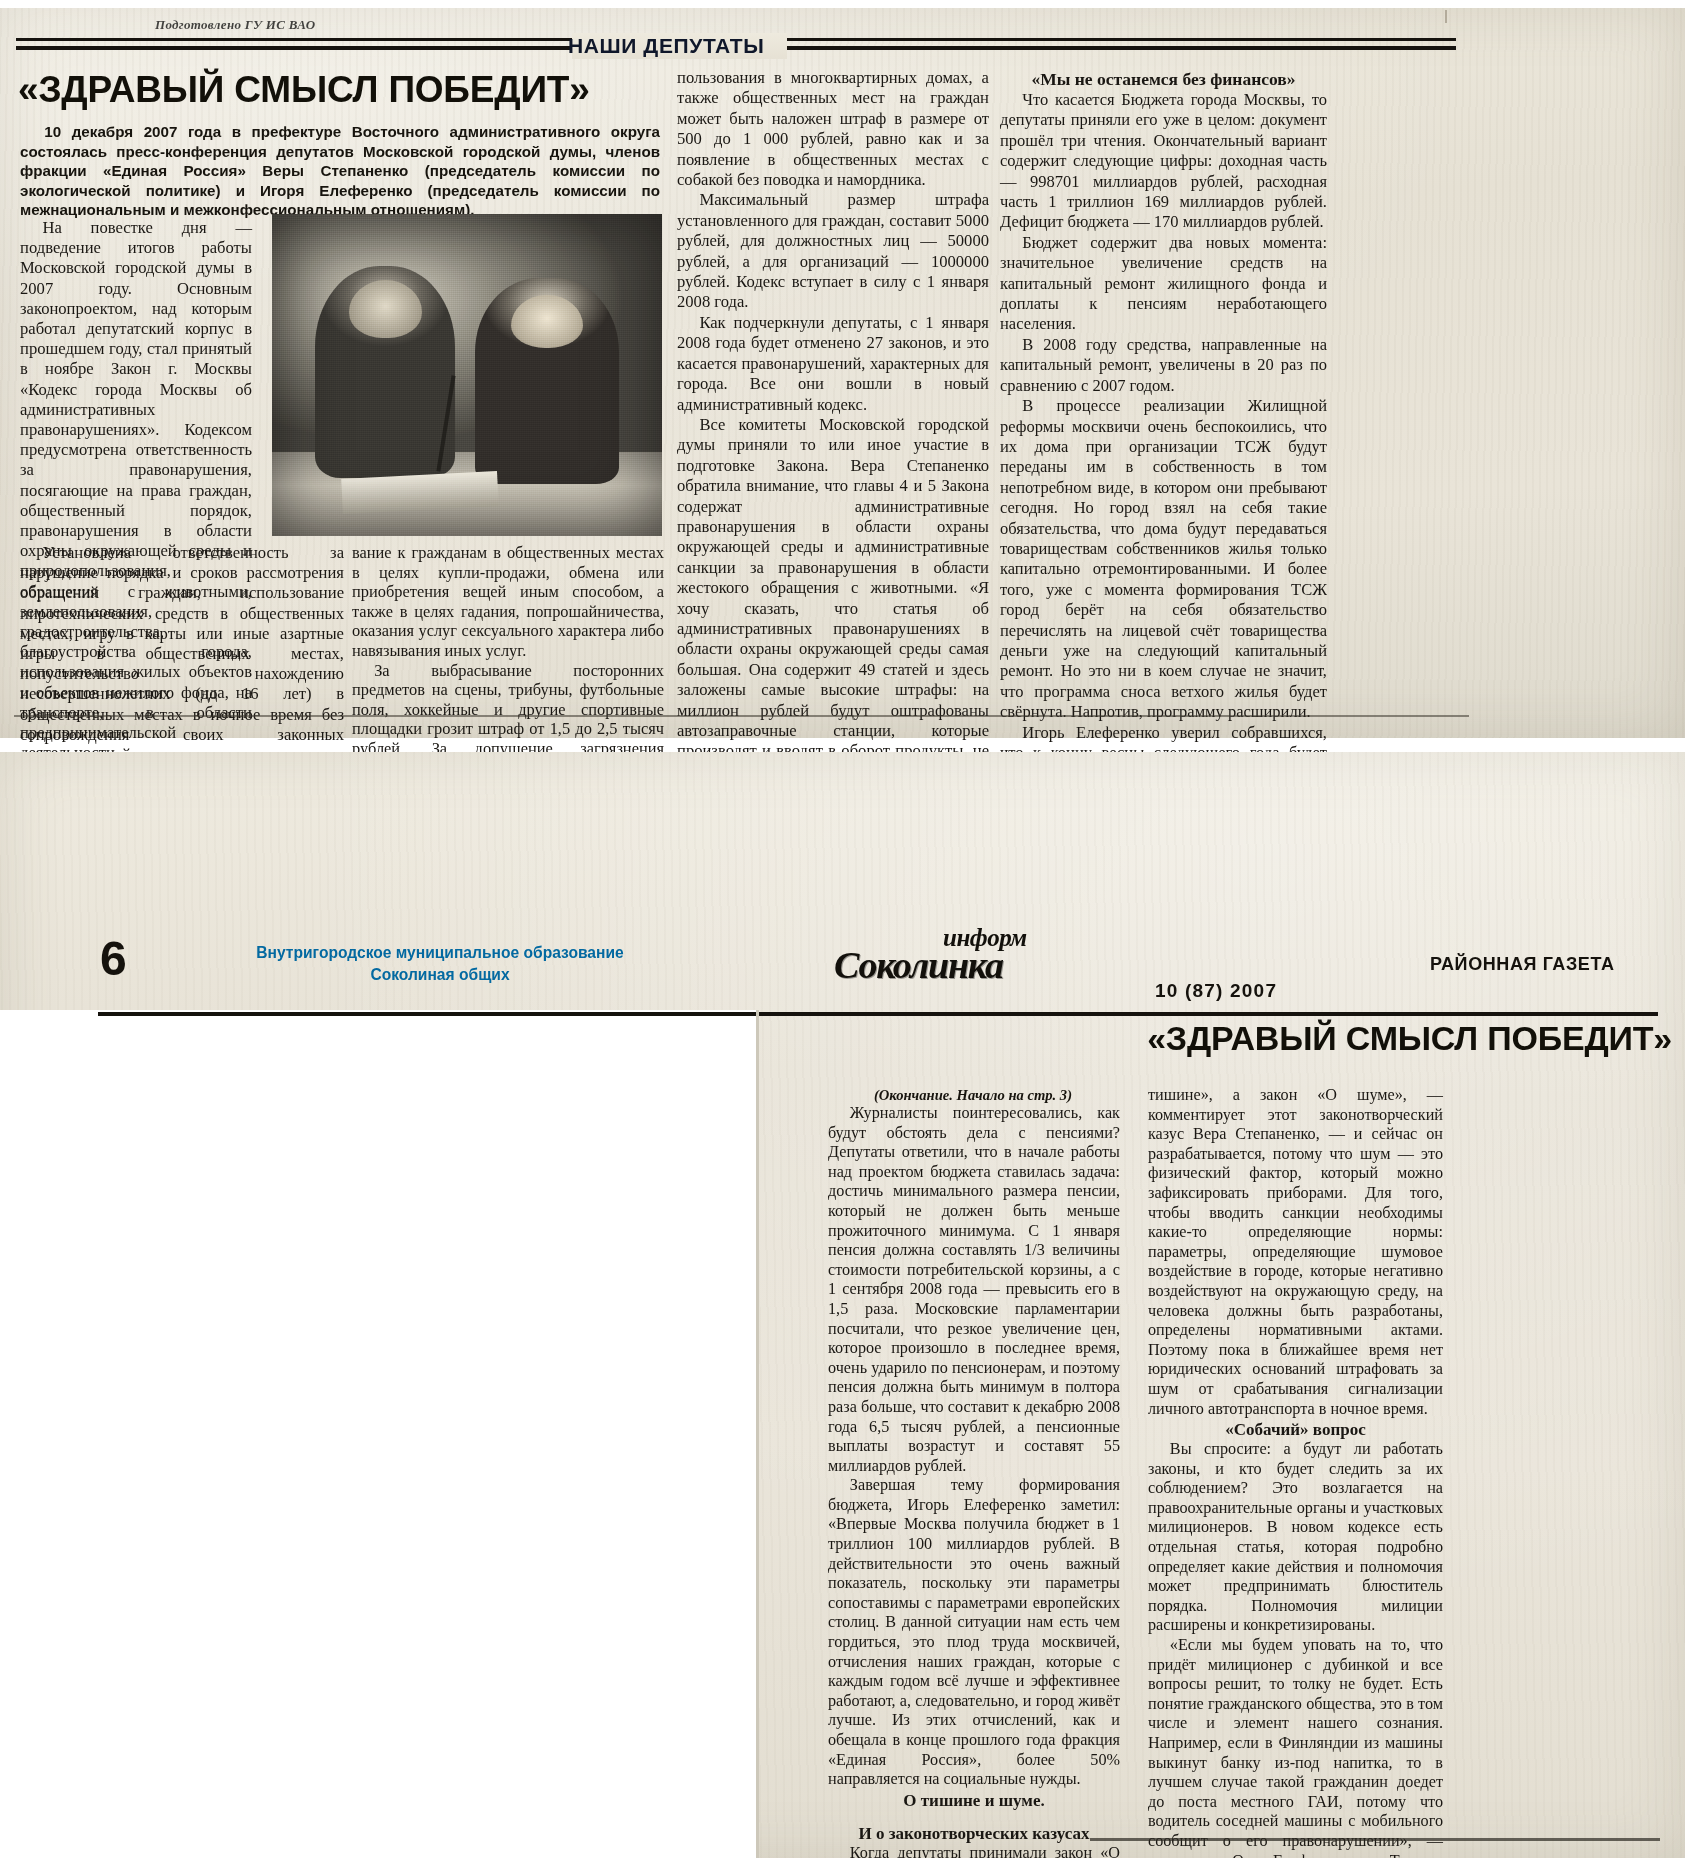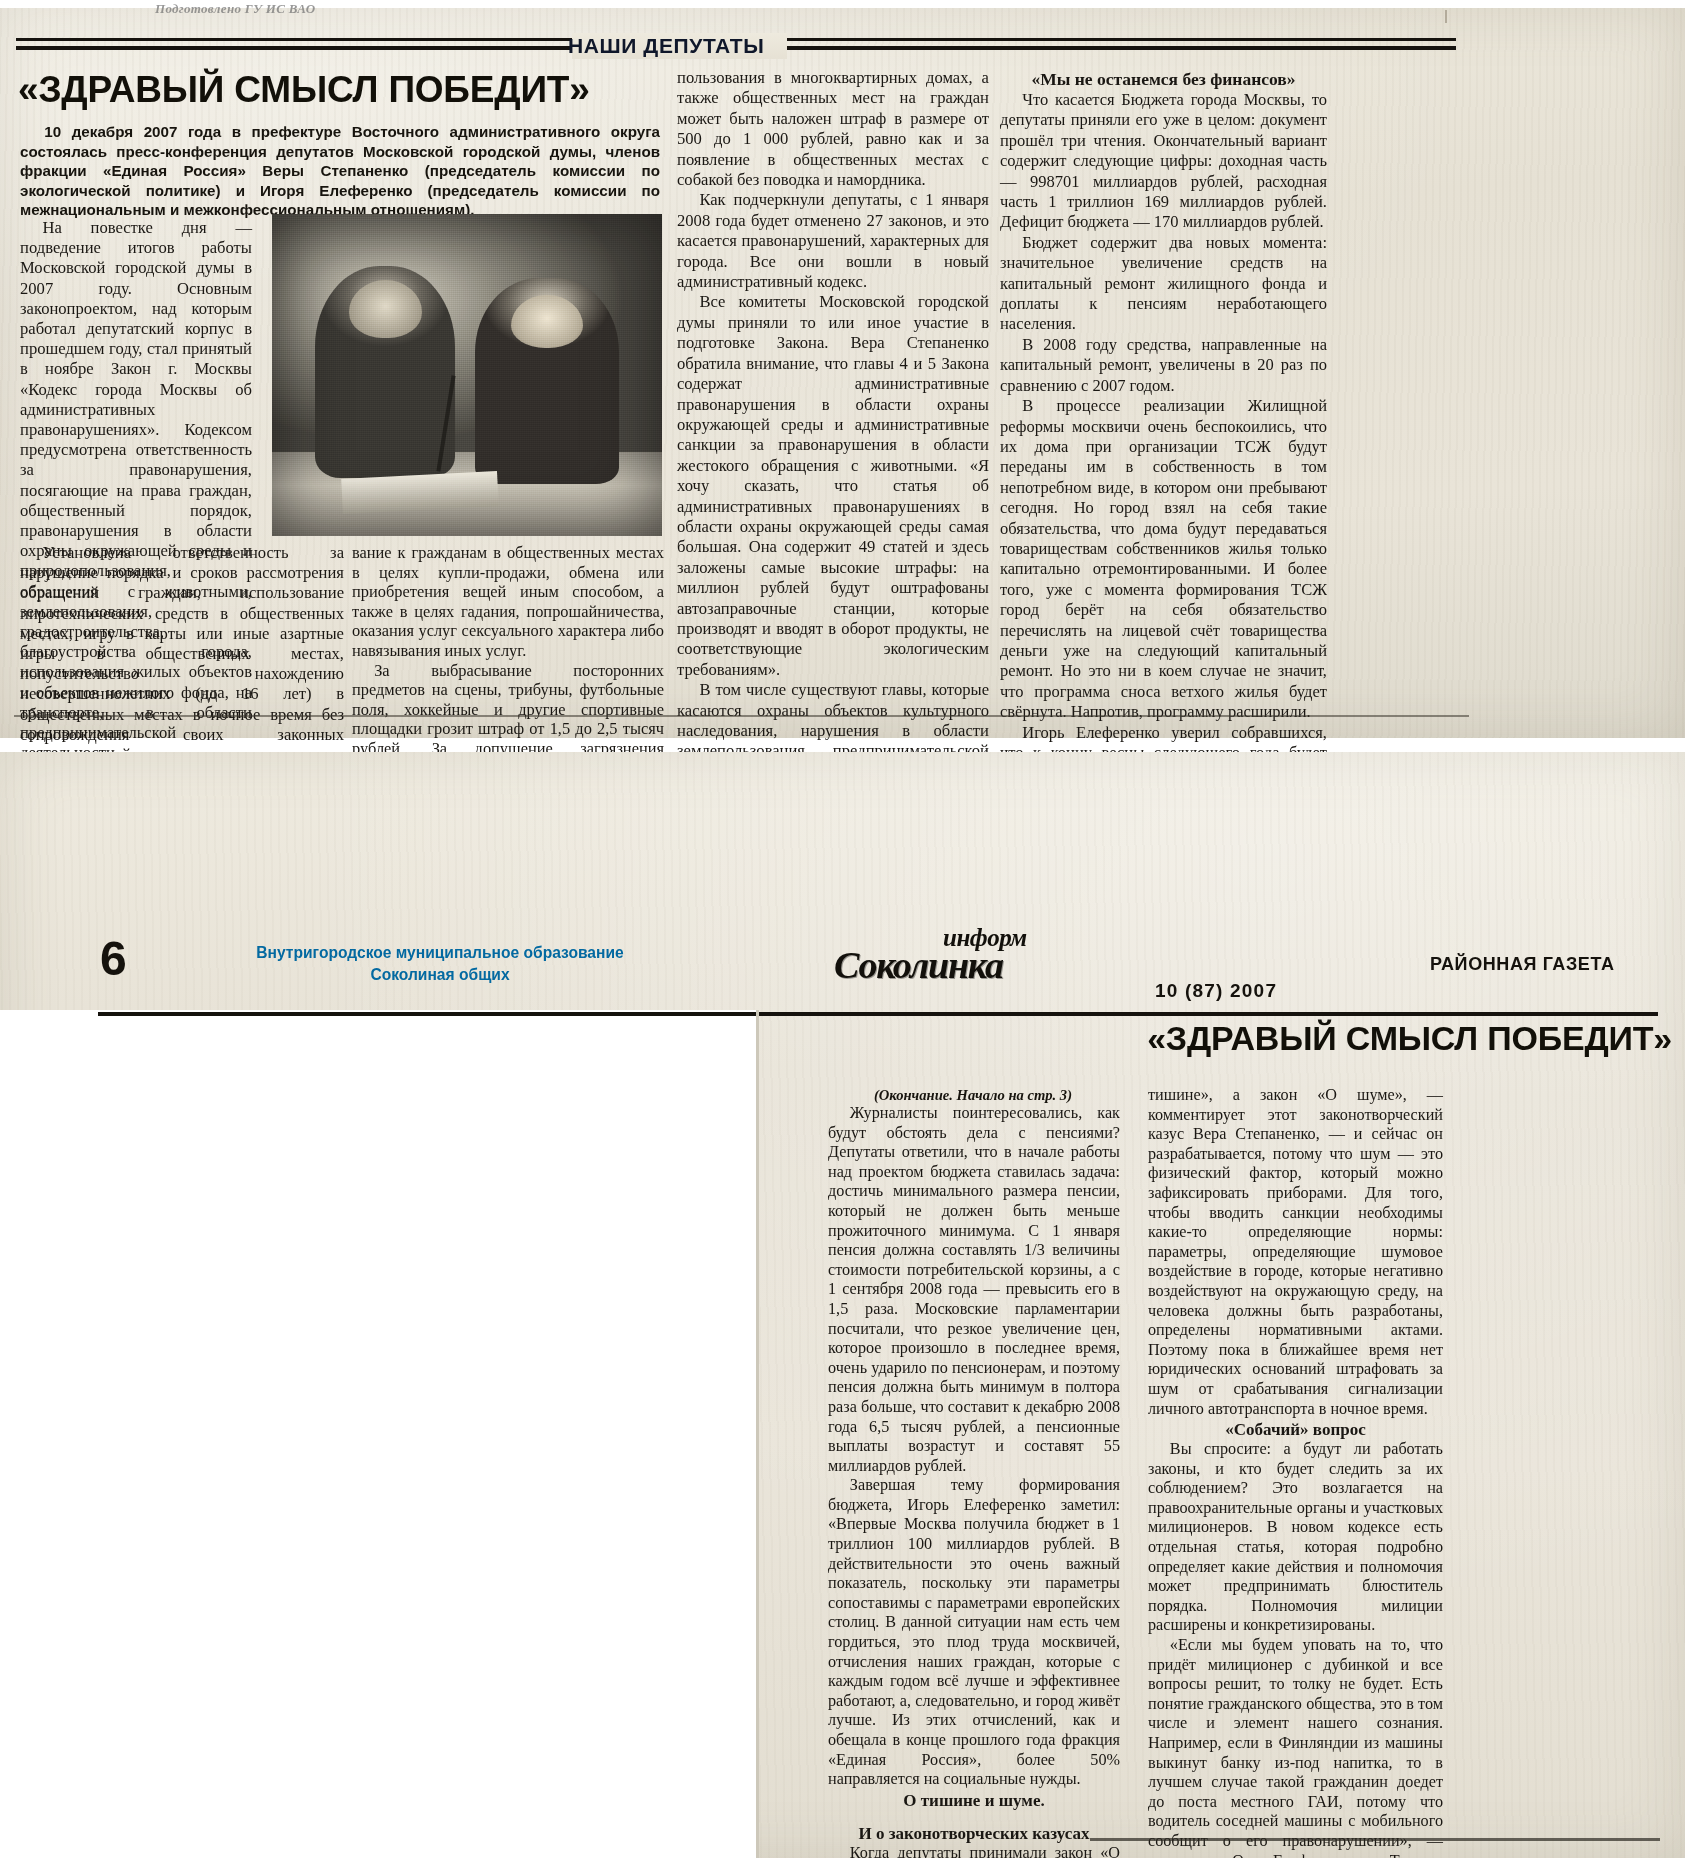--- a/index.html
+++ b/index.html
@@ -41,23 +41,23 @@
   #scan-bottom-cut{
     position:absolute;left:0px;top:1010px;width:758px;height:848px;background:#fff;z-index:4;
   }
 
   
   .col{position:absolute;text-align:justify;text-justify:inter-word;hyphens:auto;}
   .col p{margin:0;text-indent:1.35em;}
 
   
   #top-faint-line{
-    position:absolute;left:155px;top:1px;width:360px;height:16px;
+    position:absolute;left:155px;top:17px;width:360px;height:16px;
     font:italic 700 13px/16px "Liberation Serif", serif;
-    color:#737373;letter-spacing:.3px;opacity:.72;
+    color:#000000;letter-spacing:.3px;opacity:.72;
     white-space:nowrap;overflow:hidden;
   }
   #top-faint-tick{position:absolute;left:1445px;top:10px;width:2px;height:13px;background:#b3ab9b;}
 
   #rubric-bar{position:absolute;left:16px;top:33px;width:1440px;height:26px;}
   #rubric-bar .rule{position:absolute;left:0;top:5px;width:100%;height:3px;background:#16130f;}
   #rubric-bar .rule2{position:absolute;left:0;top:13px;width:100%;height:4px;background:#16130f;}
   #rubric-bar .label{
     position:absolute;left:540px;top:0px;padding:0 12px;background:transparent;
     font:900 21px/26px "Liberation Sans", sans-serif;letter-spacing:.6px;color:#0f172a;
@@ -252,20 +252,21 @@
   <div class="vign"></div>
 </div>
 
 <div class="col" id="top-col2">
   <p style="text-indent:0">вание к гражданам в общественных местах в целях купли-продажи, обмена или приобретения вещей иным способом, а также в целях гадания, попрошайничества, оказания услуг сексуального характера либо навязывания иных услуг.</p>
   <p>За выбрасывание посторонних предметов на сцены, трибуны, футбольные поля, хоккейные и другие спортивные площадки грозит штраф от 1,5 до 2,5 тысяч рублей. За допущение загрязнения домашними животными мест общего</p>
 </div>
 
 <div class="col" id="top-col3">
   <p style="text-indent:0">пользования в многоквартирных домах, а также общественных мест на граждан может быть наложен штраф в размере от 500 до 1 000 рублей, равно как и за появление в общественных местах с собакой без поводка и намордника.</p>
+  <p>Максимальный размер штрафа установленного для граждан, составит 5000 рублей, для должностных лиц — 50000 рублей, а для организаций — 1000000 рублей. Кодекс вступает в силу с 1 января 2008 года.</p>
   <p>Как подчеркнули депутаты, с 1 января 2008 года будет отменено 27 законов, и это касается правонарушений, характерных для города. Все они вошли в новый административный кодекс.</p>
   <p>Все комитеты Московской городской думы приняли то или иное участие в подготовке Закона. Вера Степаненко обратила внимание, что главы 4 и 5 Закона содержат административные правонарушения в области охраны окружающей среды и административные санкции за правонарушения в области жестокого обращения с животными. «Я хочу сказать, что статья об административных правонарушениях в области охраны окружающей среды самая большая. Она содержит 49 статей и здесь заложены самые высокие штрафы: на миллион рублей будут оштрафованы автозаправочные станции, которые производят и вводят в оборот продукты, не соответствующие экологическим требованиям».</p>
   <p>В том числе существуют главы, которые касаются охраны объектов культурного наследования, нарушения в области землепользования, предпринимательской деятельности, самовольного занятия земельных участков, нарушений в области градостроительства и в области благоустройства (например, если гражданин размещает транспортное средство на детской площадке или на газоне, то он может быть оштрафован).</p>
 </div>
 
 <div class="col" id="top-col4">
   <p class="subhead">«Мы не останемся без финансов»</p>
   <p>Что касается Бюджета города Москвы, то депутаты приняли его уже в целом: документ прошёл три чтения. Окончательный вариант содержит следующие цифры: доходная часть — 998701 миллиардов рублей, расходная часть 1 триллион 169 миллиардов рублей. Дефицит бюджета — 170 миллиардов рублей.</p>
   <p>Бюджет содержит два новых момента: значительное увеличение средств на капитальный ремонт жилищного фонда и доплаты к пенсиям неработающего населения.</p>
   <p>В 2008 году средства, направленные на капитальный ремонт, увеличены в 20 раз по сравнению с 2007 годом.</p>

